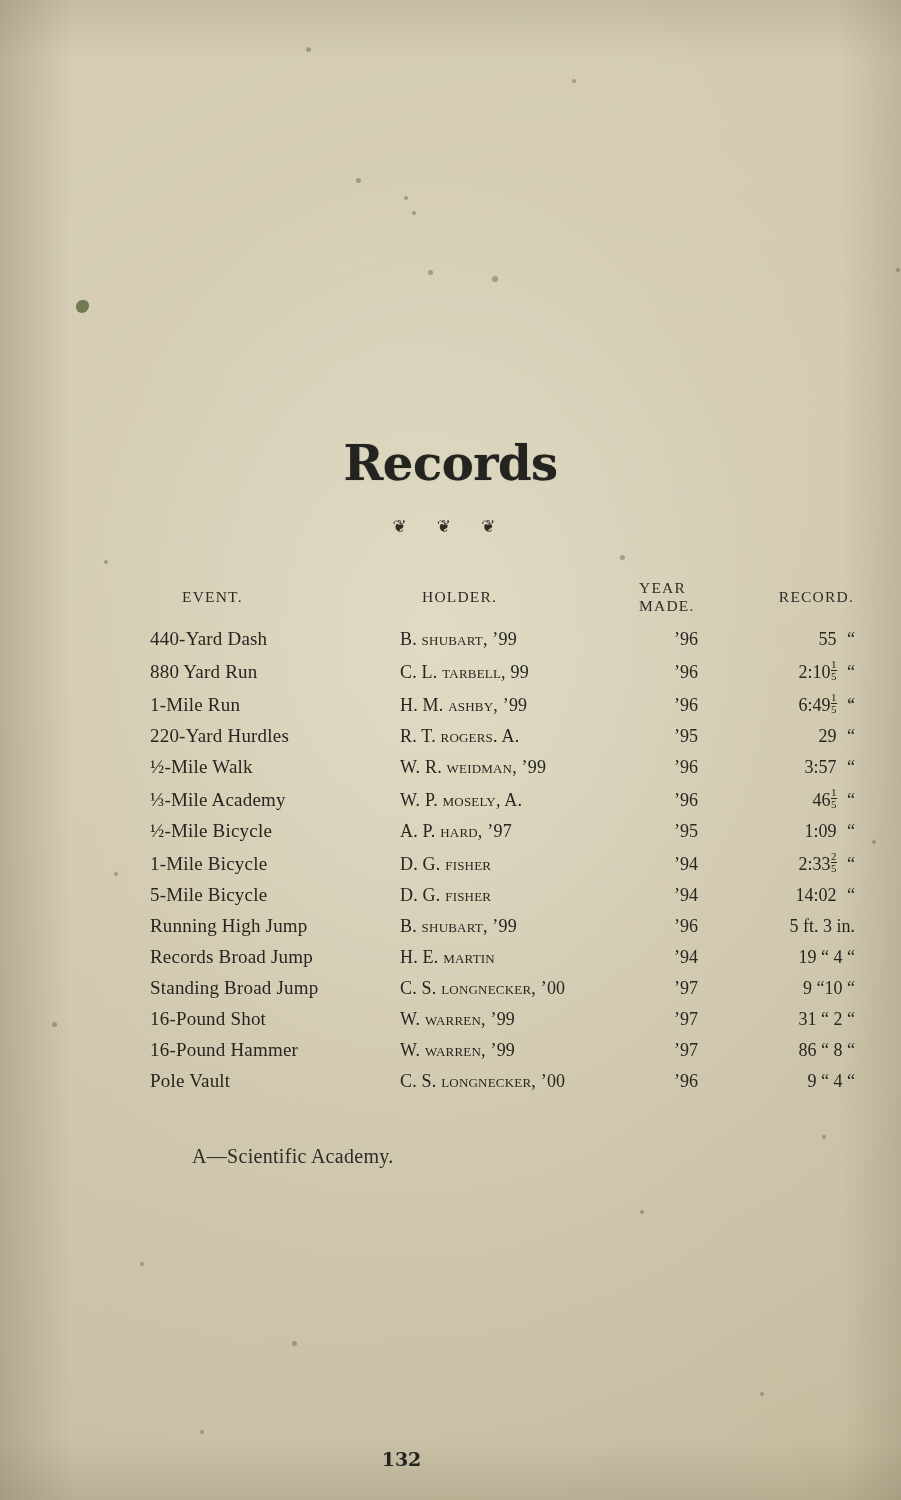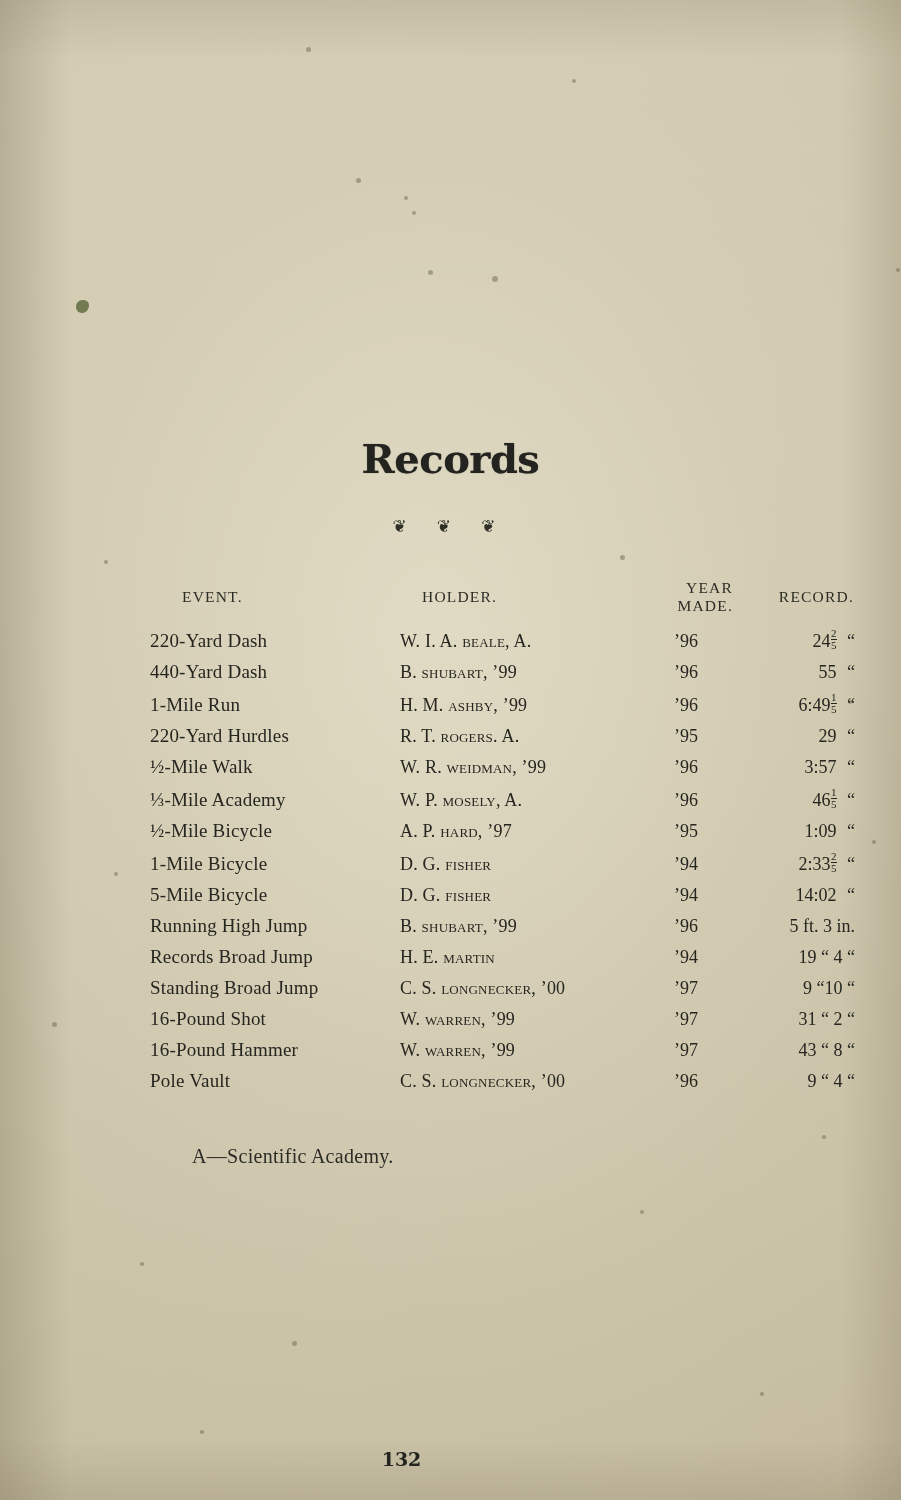--- a/index.html
+++ b/index.html
@@ -59,21 +59,21 @@
   }
 
   .title {
     position: absolute;
     top: 435px;
     left: 0;
     width: 901px;
     text-align: center;
     font-family: "DejaVu Serif", serif;
     font-weight: bold;
-    font-size: 40px;
+    font-size: 48px;
     letter-spacing: -0.5px;
     color: #23231f;
     text-shadow: 0 0 1px rgba(35,35,31,0.55);
   }
 
   .ornament {
     position: absolute;
     top: 516px;
     left: 0;
     width: 901px;
@@ -95,21 +95,21 @@
     font-weight: normal;
     font-size: 15.5px;
     letter-spacing: 1.2px;
     padding-bottom: 8px;
     color: #2c2c26;
     font-variant: small-caps;
     text-transform: uppercase;
   }
   th.c-event { text-align: left; padding-left: 32px; }
   th.c-holder { text-align: left; padding-left: 22px; }
-  th.c-year { text-align: right; }
+  th.c-year { text-align: left; }
   th.c-record { text-align: right; padding-left: 10px; }
 
   table.records td {
     padding: 4.5px 0;
     color: #262620;
     vertical-align: baseline;
   }
   td.event {
     width: 250px;
     font-size: 19px;
@@ -183,30 +183,30 @@
     <thead>
       <tr>
         <th class="c-event">EVENT.</th>
         <th class="c-holder">HOLDER.</th>
         <th class="c-year">YEAR MADE.</th>
         <th class="c-record">RECORD.</th>
       </tr>
     </thead>
     <tbody id="records-body">
         <tr>
-          <td class="event">220-Yard Dash</td>
-          <td class="holder"><span>W. I. A. </span><span class="sc">Beale</span><span>, A.</span></td>
-          <td class="year">’96</td>
-          <td class="record"><span>24</span><span class="frac"><span class="num">2</span><span class="den">5</span></span><span style="margin-left: 6px;"> “</span></td>
-        </tr>
-        <tr>
           <td class="event">440-Yard Dash</td>
           <td class="holder"><span>B. </span><span class="sc">Shubart</span><span>, ’99</span></td>
           <td class="year">’96</td>
           <td class="record"><span>55</span><span style="margin-left: 6px;"> “</span></td>
+        </tr>
+        <tr>
+          <td class="event">880 Yard Run</td>
+          <td class="holder"><span>C. L. </span><span class="sc">Tarbell</span><span>, 99</span></td>
+          <td class="year">’96</td>
+          <td class="record"><span>2:10</span><span class="frac"><span class="num">1</span><span class="den">5</span></span><span style="margin-left: 6px;"> “</span></td>
         </tr>
         <tr>
           <td class="event">1-Mile Run</td>
           <td class="holder"><span>H. M. </span><span class="sc">Ashby</span><span>, ’99</span></td>
           <td class="year">’96</td>
           <td class="record"><span>6:49</span><span class="frac"><span class="num">1</span><span class="den">5</span></span><span style="margin-left: 6px;"> “</span></td>
         </tr>
         <tr>
           <td class="event">220-Yard Hurdles</td>
           <td class="holder"><span>R. T. </span><span class="sc">Rogers</span><span>. A.</span></td>
@@ -264,21 +264,21 @@
         <tr>
           <td class="event">16-Pound Shot</td>
           <td class="holder"><span>W. </span><span class="sc">Warren</span><span>, ’99</span></td>
           <td class="year">’97</td>
           <td class="record"><span>31 “ 2 “</span></td>
         </tr>
         <tr>
           <td class="event">16-Pound Hammer</td>
           <td class="holder"><span>W. </span><span class="sc">Warren</span><span>, ’99</span></td>
           <td class="year">’97</td>
-          <td class="record"><span>43 “ 8 “</span></td>
+          <td class="record"><span>86 “ 8 “</span></td>
         </tr>
         <tr>
           <td class="event">Pole Vault</td>
           <td class="holder"><span>C. S. </span><span class="sc">Longnecker</span><span>, ’00</span></td>
           <td class="year">’96</td>
           <td class="record"><span>9 “ 4 “</span></td>
         </tr>
       </tbody>
   </table>
 

